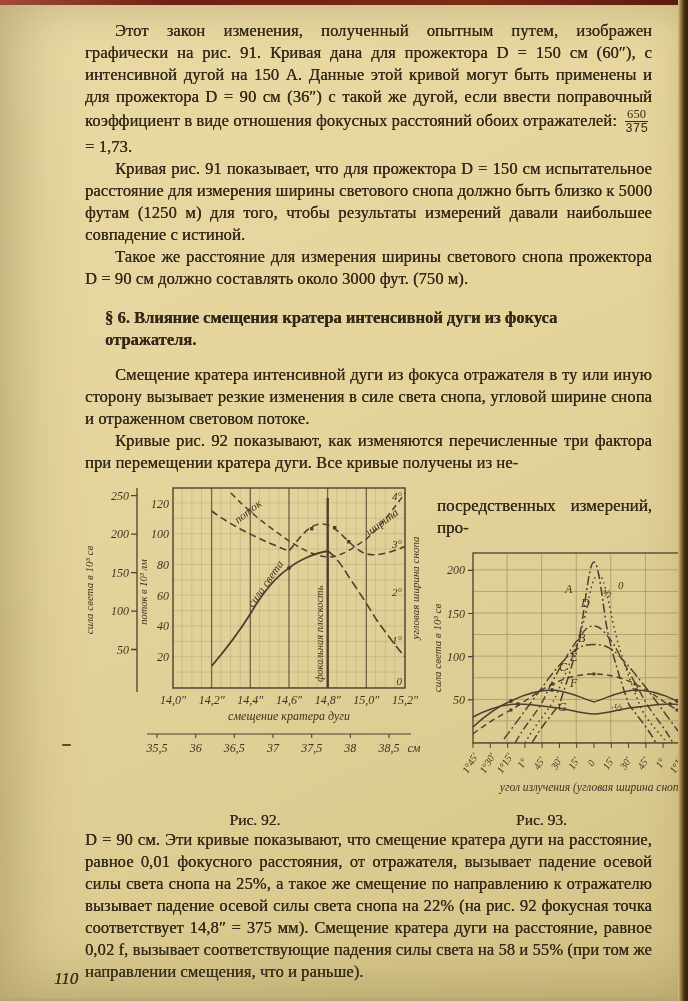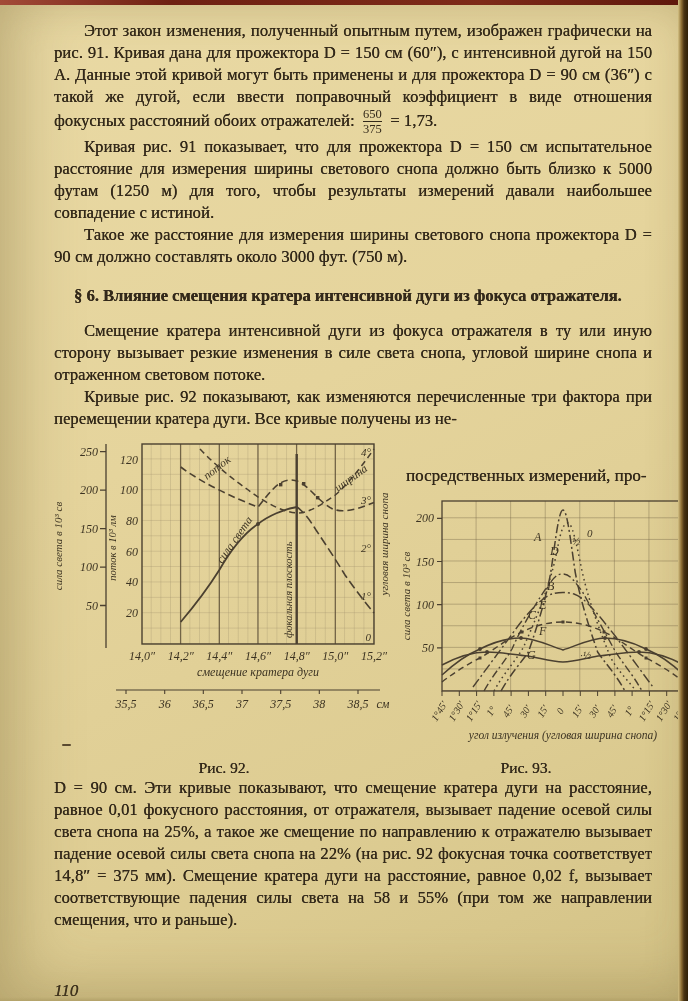--- a/index.html
+++ b/index.html
@@ -10,42 +10,42 @@
     color:#33291a;
   }
   .edge-top{position:absolute;left:0;top:0;width:100%;height:5px;
     background:linear-gradient(90deg,#a34a38,#6e2012 25%,#7d2a18 70%,#5d170c);z-index:5;}
   .edge-right{position:absolute;right:0;top:0;width:10px;height:100%;
     background:linear-gradient(90deg,#d5c284 0%,#8a6c34 35%,#4a3514 60%,#2e2008 100%);z-index:5;}
   .edge-bottom{position:absolute;left:0;bottom:0;width:100%;height:4px;
     background:linear-gradient(180deg,rgba(0,0,0,0),#b3a269);z-index:4;}
   .vignette{position:absolute;inset:0;pointer-events:none;z-index:3;
     box-shadow:inset 24px -18px 60px rgba(120,100,50,.28), inset -4px 10px 40px rgba(130,110,60,.18);}
-  .content{position:relative;padding:20px 36px 0 54px;z-index:1;}
+  .content{position:relative;padding:20px 36px 0 85px;z-index:1;}
   p.bodytext{
     margin:0;font-size:16.5px;line-height:22px;text-align:justify;text-indent:30px;
     text-shadow:.25px 0 0 currentColor;letter-spacing:.1px;
   }
   .frac{display:inline-block;vertical-align:middle;text-align:center;font-size:12.5px;line-height:1.05;
     text-indent:0;margin:0 4px;text-shadow:none;}
-  .frac .den{border-top:1px solid #33291a;display:block;padding-top:1px;}
+  .frac .den{border-top:1px solid #33291a;display:block;padding-top:1px;font-family:Liberation Mono, monospace;}
   h2.heading{
     margin:17px 20px 13px 20px;font-size:16.5px;line-height:22px;text-align:left;font-weight:bold;
     text-shadow:.3px 0 0 currentColor;
   }
   .figrow{display:flex;margin:6px 0 0 -4px;align-items:flex-end;}
   .figcol-left{width:348px;flex:0 0 auto;}
   .figcol-right{flex:1 1 auto;min-width:0;padding-left:2px;}
   .wraptext{font-size:17px;line-height:22px;text-align:justify;text-shadow:.25px 0 0 currentColor;margin:0 0 4px 6px;}
   .figcaption{text-align:center;font-size:15.5px;margin-top:4px;text-shadow:.2px 0 0 currentColor;}
-  .figcol-left .figcaption{margin-top:11px;}
+  .figcol-left .figcaption{margin-top:19px;}
   svg{display:block;}
   svg text{font-family:"Liberation Serif","DejaVu Serif",serif;font-style:italic;fill:#3c3322;}
   .after-figs{margin-top:12px;}
-  .pagenum{position:absolute;left:54px;bottom:0;font-style:italic;font-size:17px;
+  .pagenum{position:absolute;left:54px;bottom:12px;font-style:italic;font-size:17px;
     text-shadow:.2px 0 0 currentColor;z-index:2;}
   .stray-dash{position:absolute;left:62px;top:744px;width:9px;height:2px;background:#5a4a30;border-radius:1px;}
 </style>
 </head>
 <body>
 
 <div class="edge-top"></div>
 <div class="edge-right"></div>
 <div class="edge-bottom"></div>
 <div class="vignette"></div>

